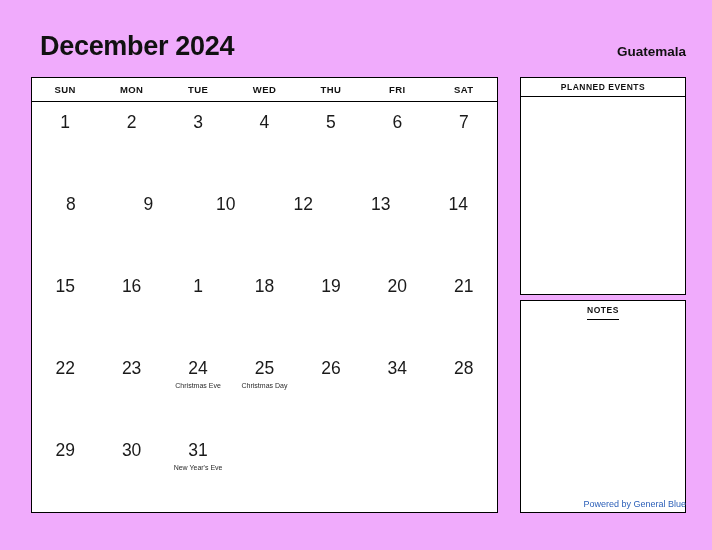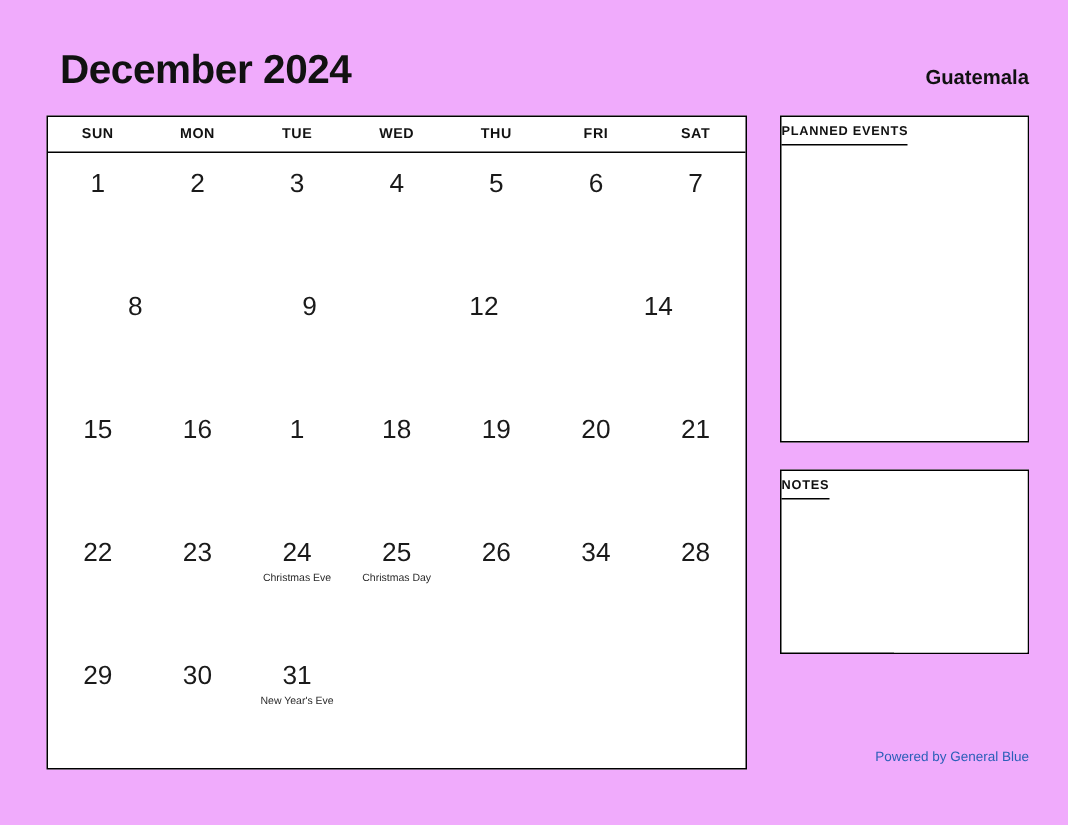--- a/index.html
+++ b/index.html
@@ -113,26 +113,26 @@
   .day-cell.empty .day-number { visibility: hidden; }
 
   
   .side-panel {
     position: absolute;
     left: 520px;
     width: 166px;
     border: 1.3px solid #000;
     background: #fff;
     display: flex;
-    flex-direction: row;
+    flex-direction: column;
     gap: 43px;
   }
 
   #planned-events-panel { top: 77px; height: 218px; }
-  #notes-panel          { top: 313px; height: 123px; }
+  #notes-panel          { top: 300px; height: 213px; align-items: center; }
 
   .panel-header {
     height: 19px;
     flex: 0 0 auto;
     border-bottom: 1.3px solid #000;
     display: flex;
     align-items: center;
     justify-content: center;
     font-size: 8.5px;
     font-weight: bold;
@@ -196,21 +196,27 @@
           </div>
         </div>
         <div class="week-row">
           <div class="day-cell">
             <div class="day-number">8</div>
           </div>
           <div class="day-cell">
             <div class="day-number">9</div>
           </div>
           <div class="day-cell">
+            <div class="day-number">10</div>
+          </div>
+          <div class="day-cell">
             <div class="day-number">12</div>
+          </div>
+          <div class="day-cell">
+            <div class="day-number">13</div>
           </div>
           <div class="day-cell">
             <div class="day-number">14</div>
           </div>
         </div>
         <div class="week-row">
           <div class="day-cell">
             <div class="day-number">15</div>
           </div>
           <div class="day-cell">

